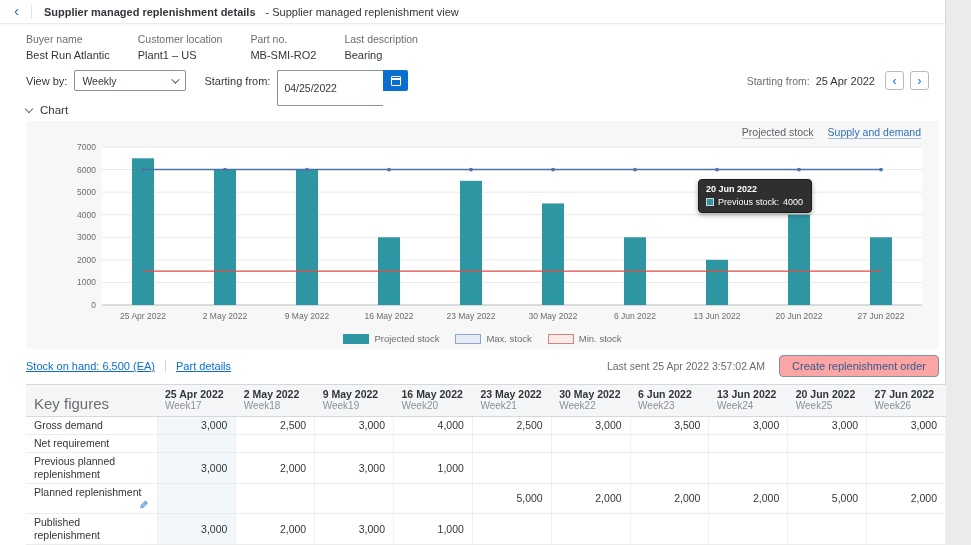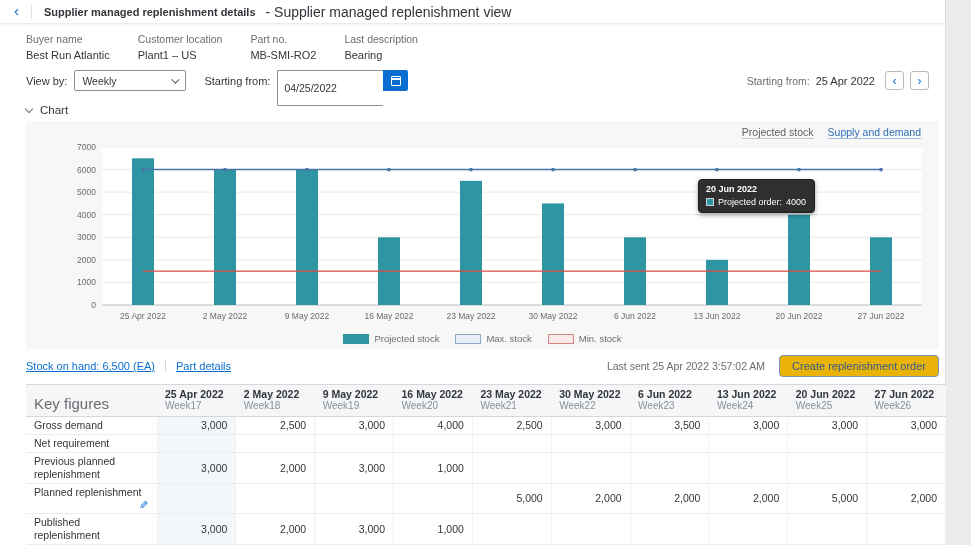--- a/index.html
+++ b/index.html
@@ -6,21 +6,21 @@
   html,body { width: 971px; height: 545px; overflow: hidden; }
   body { font-family: "Liberation Sans", sans-serif; background: #e9ebed; color: #32363a; }
   .app { width: 946px; height: 545px; background: #fff; border-right: 1px solid #d9dbdd; }
 
   
   .topbar { height: 24px; display: flex; align-items: center; padding: 0 10px; background: #fff;
             border-bottom: 1px solid #ececec; box-shadow: 0 1px 2px rgba(0,0,0,.04); }
   .back-btn { color: #0a6ed1; font-size: 15px; line-height: 20px; cursor: pointer; padding: 0 6px 2px 4px; }
   .tb-sep { width: 1px; height: 14px; background: #e2e2e2; margin: 0 12px 0 6px; }
   .tb-title { font-size: 11px; font-weight: 700; color: #32363a; }
-  .tb-sub { font-size: 14px; color: #32363a; margin-left: 10px; font-weight: 400; }
+  .tb-sub { font-size: 11px; color: #32363a; margin-left: 10px; font-weight: 400; }
 
   
   .info { display: flex; gap: 28px; padding: 9px 16px 2px 26px; }
   .info .fld .lbl { font-size: 10.5px; color: #6a6d70; }
   .info .fld .val { font-size: 11px; color: #32363a; margin-top: 4px; }
 
   
   .filters { display: flex; align-items: center; padding: 7px 16px 9px 26px; }
   .f-label { font-size: 11px; color: #32363a; margin-right: 7px; }
   .select { width: 112px; height: 21px; border: 1px solid #89919a; border-radius: 2px; background: #fff;
@@ -63,21 +63,21 @@
   .sw { width: 26px; height: 10px; }
   .sw-bar { background: #2e96a3; }
   .sw-max { background: #e7edf6; border: 1.5px solid #8da6c9; }
   .sw-min { background: #f9e9e8; border: 1.5px solid #d2847e; }
 
   
   .actions { display: flex; align-items: center; margin: 5px 6px 0 26px; height: 24px; }
   .link { font-size: 11px; color: #0a6ed1; text-decoration: underline; cursor: pointer; }
   .link-sep { width: 1px; height: 12px; background: #d4d6d8; margin: 0 10px; }
   .last-sent { margin-left: auto; font-size: 10.5px; color: #6a6d70; }
-  .create-btn { margin-left: 14px; height: 22px; padding: 0 12px; background: #eab308; border: 1px solid #7a93b1;
+  .create-btn { margin-left: 14px; height: 22px; padding: 0 12px; background: #fca5a5; border: 1px solid #7a93b1;
                 border-radius: 4px; color: #355a8c; font-size: 11px; cursor: pointer;
                 font-family: "Liberation Sans", sans-serif; }
 
   
   table { border-collapse: collapse; table-layout: fixed; width: 920px; margin: 6px 0 0 26px; }
   col.c-key { width: 131px; }
   thead th { background: #f5f6f7; border-top: 1px solid #d5d9dc; border-bottom: 1px solid #d5d9dc;
              text-align: left; padding: 3px 8px 4px 8px; font-weight: 400; vertical-align: top; }
   thead .h-date { font-size: 10.5px; font-weight: 700; color: #32363a; }
   thead .h-week { font-size: 10px; color: #8a9096; margin-top: 0; }
@@ -202,21 +202,21 @@
           <text x="513" y="178" text-anchor="middle" font-size="8.5" fill="#6a6d70">30 May 2022</text>
           <text x="595" y="178" text-anchor="middle" font-size="8.5" fill="#6a6d70">6 Jun 2022</text>
           <text x="677" y="178" text-anchor="middle" font-size="8.5" fill="#6a6d70">13 Jun 2022</text>
           <text x="759" y="178" text-anchor="middle" font-size="8.5" fill="#6a6d70">20 Jun 2022</text>
           <text x="841" y="178" text-anchor="middle" font-size="8.5" fill="#6a6d70">27 Jun 2022</text>
         </svg>
       <div class="tooltip" id="chart-tooltip" style="left: 672px; top: 37.7143px;">
         <div class="tt-title">20 Jun 2022</div>
         <div class="tt-row">
           <span class="tt-swatch"></span>
-          <span>Projected order:</span>
+          <span>Previous stock:</span>
           <span>4000</span>
         </div>
       </div>
     </div>
     <div class="legend" id="chart-legend">
         <div class="item">
           <span class="sw sw-bar"></span>
           <span class="lbl">Projected stock</span>
         </div>
         <div class="item">

